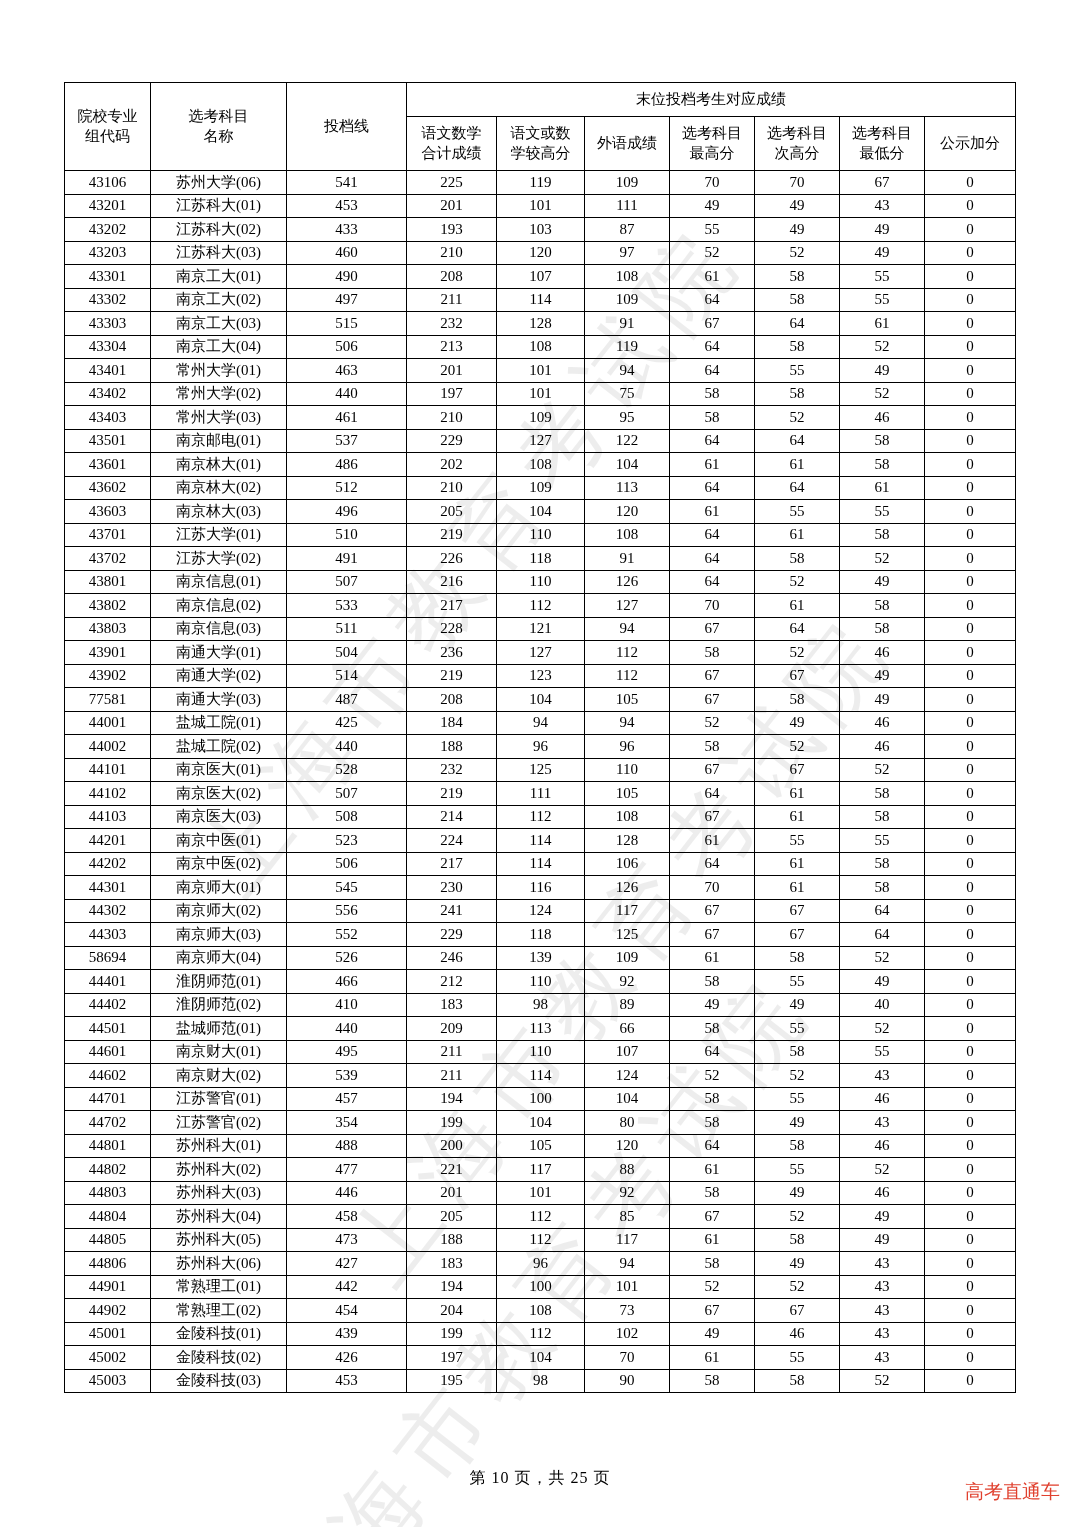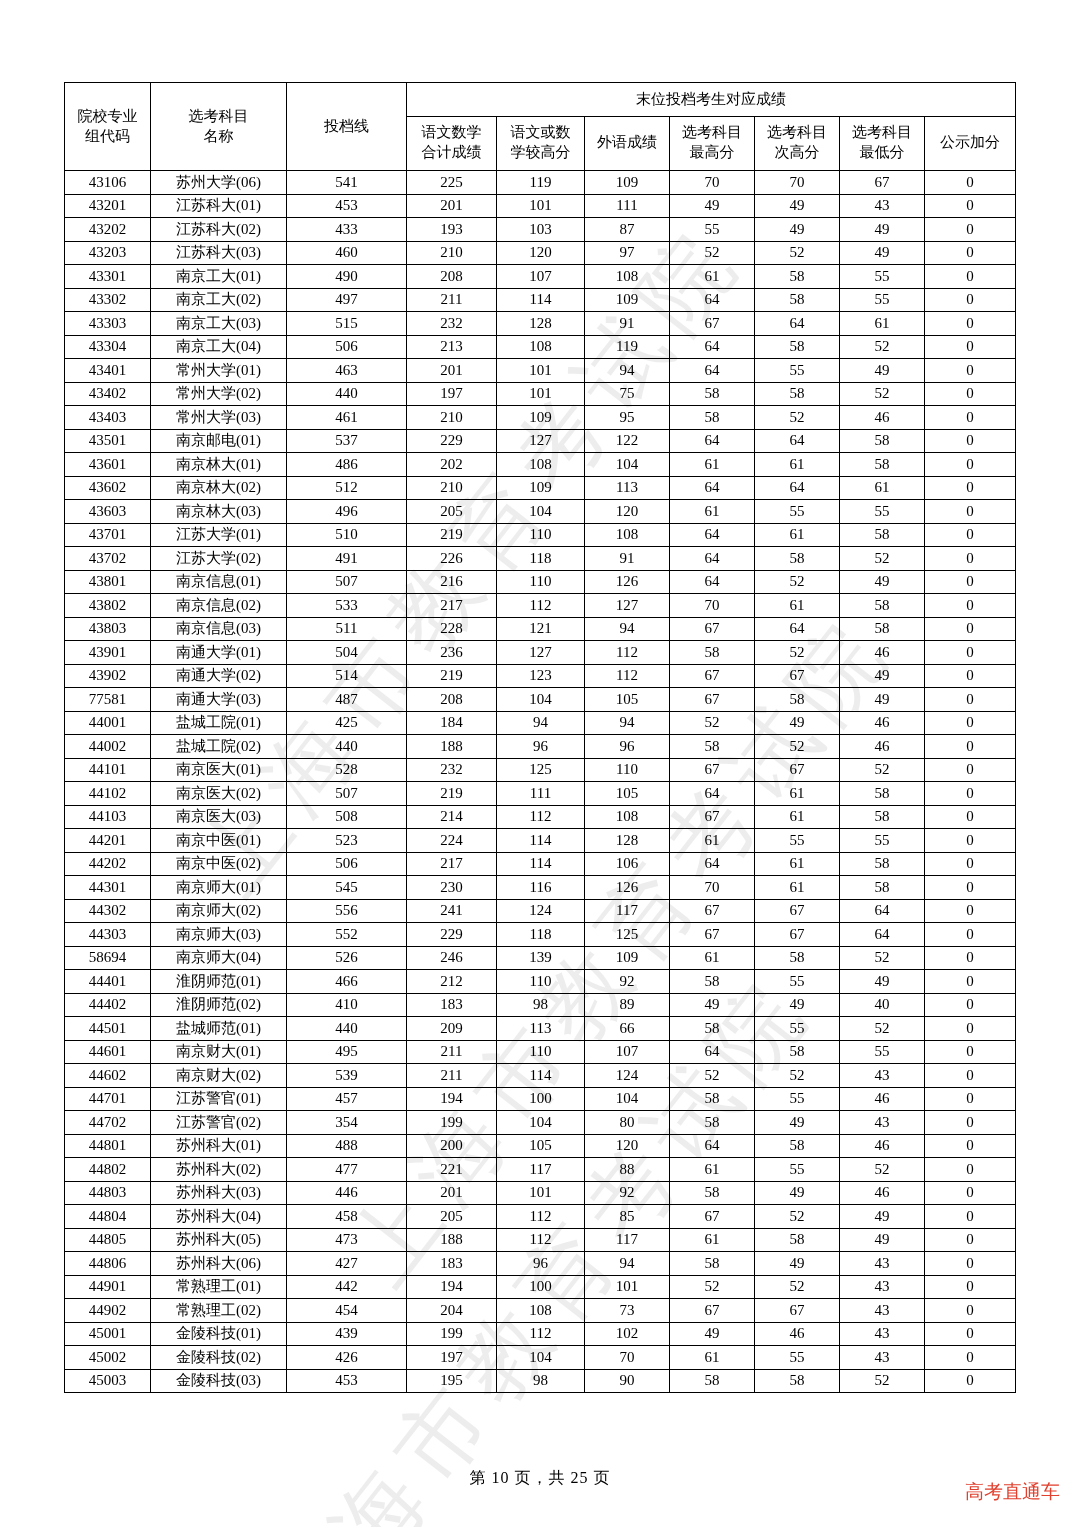--- a/index.html
+++ b/index.html
@@ -39,21 +39,21 @@
     overflow:hidden;
   }
   th {
     font-weight:normal;
     font-size:15px;
     line-height:1.3;
     white-space:pre-line;
     padding:2px 1px;
   }
   tr.h1 { height:34px; }
-  tr.h2 { height:54px;font-family:Liberation Mono, monospace; }
+  tr.h2 { height:54px; }
   td {
     font-size:15px;
     height:23.5px;
     line-height:1;
     padding:0 2px;
     white-space:nowrap;
   }
 
   
   .page-footer {

